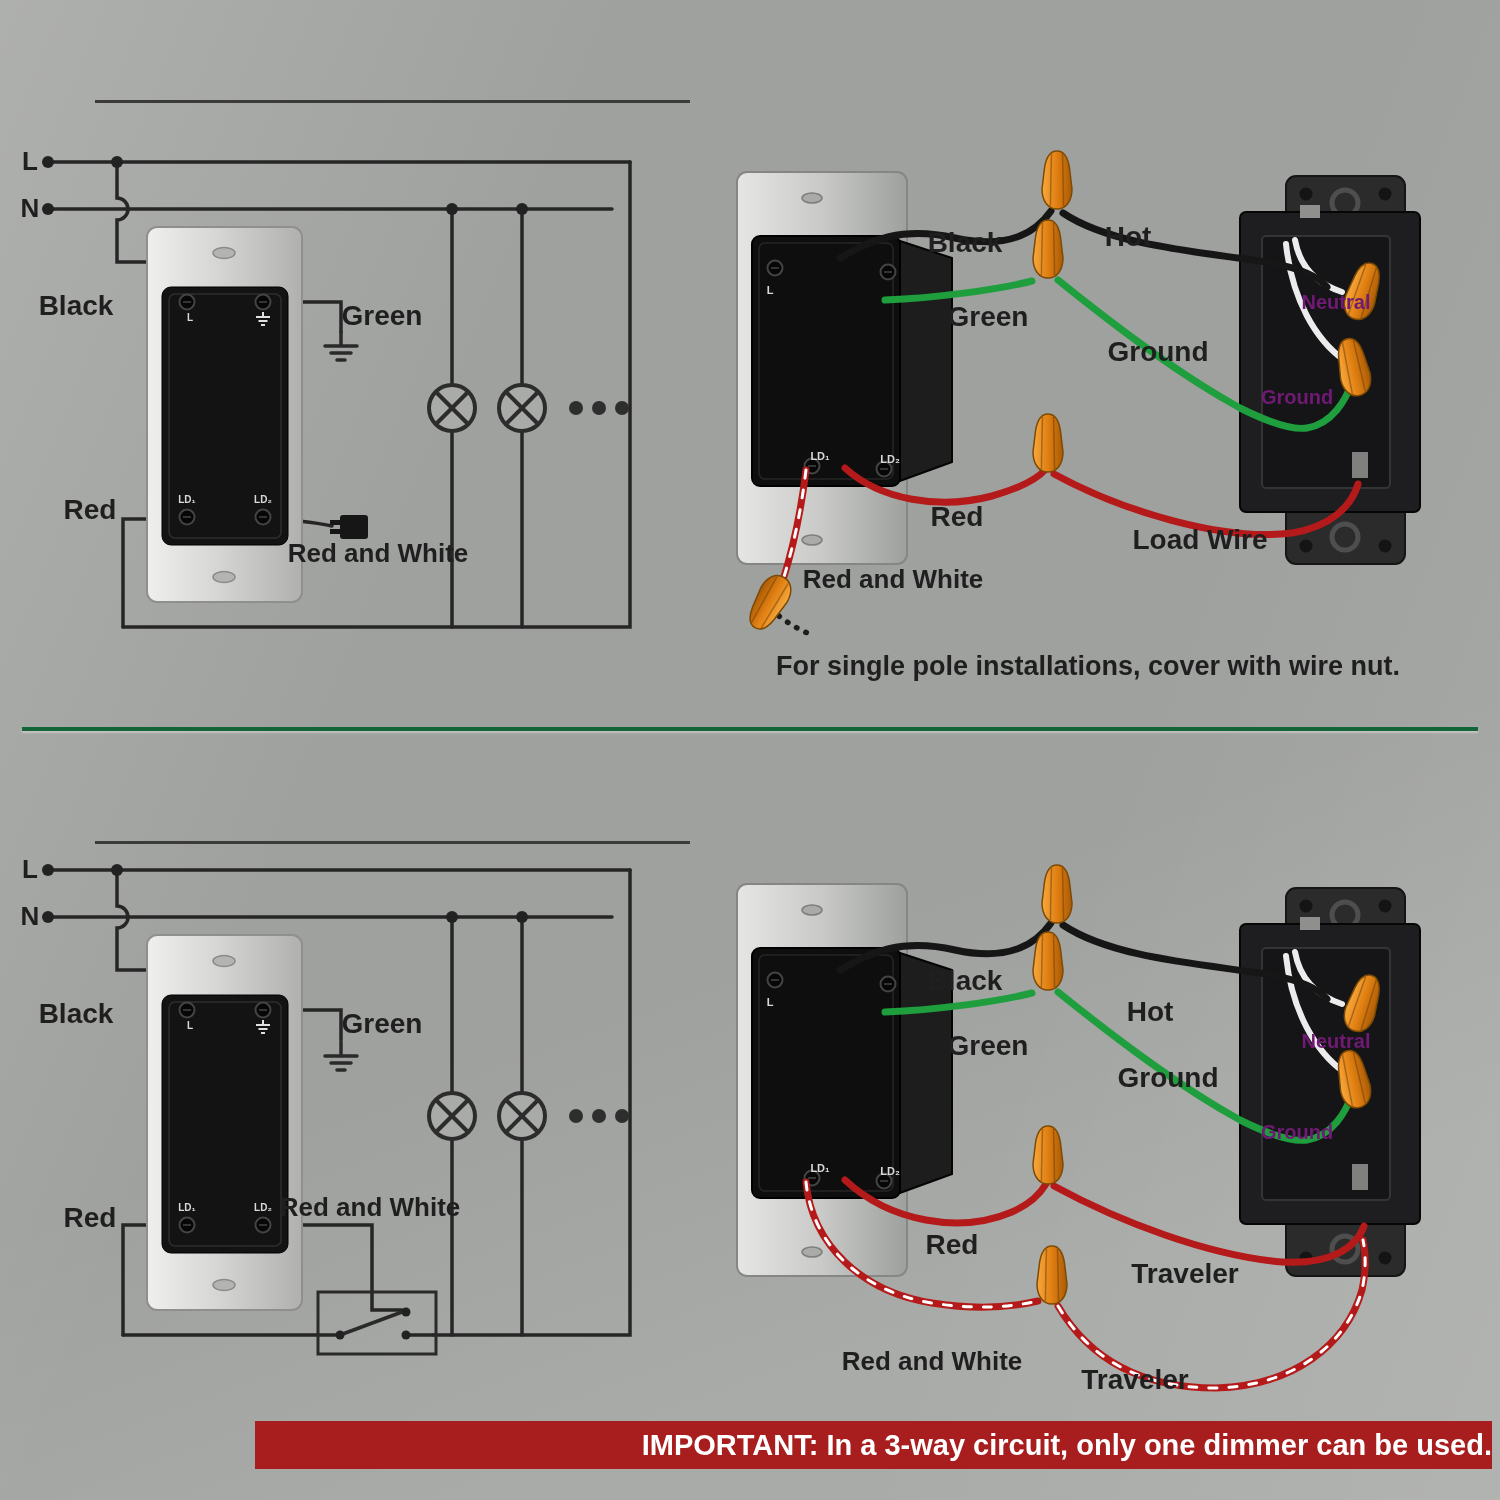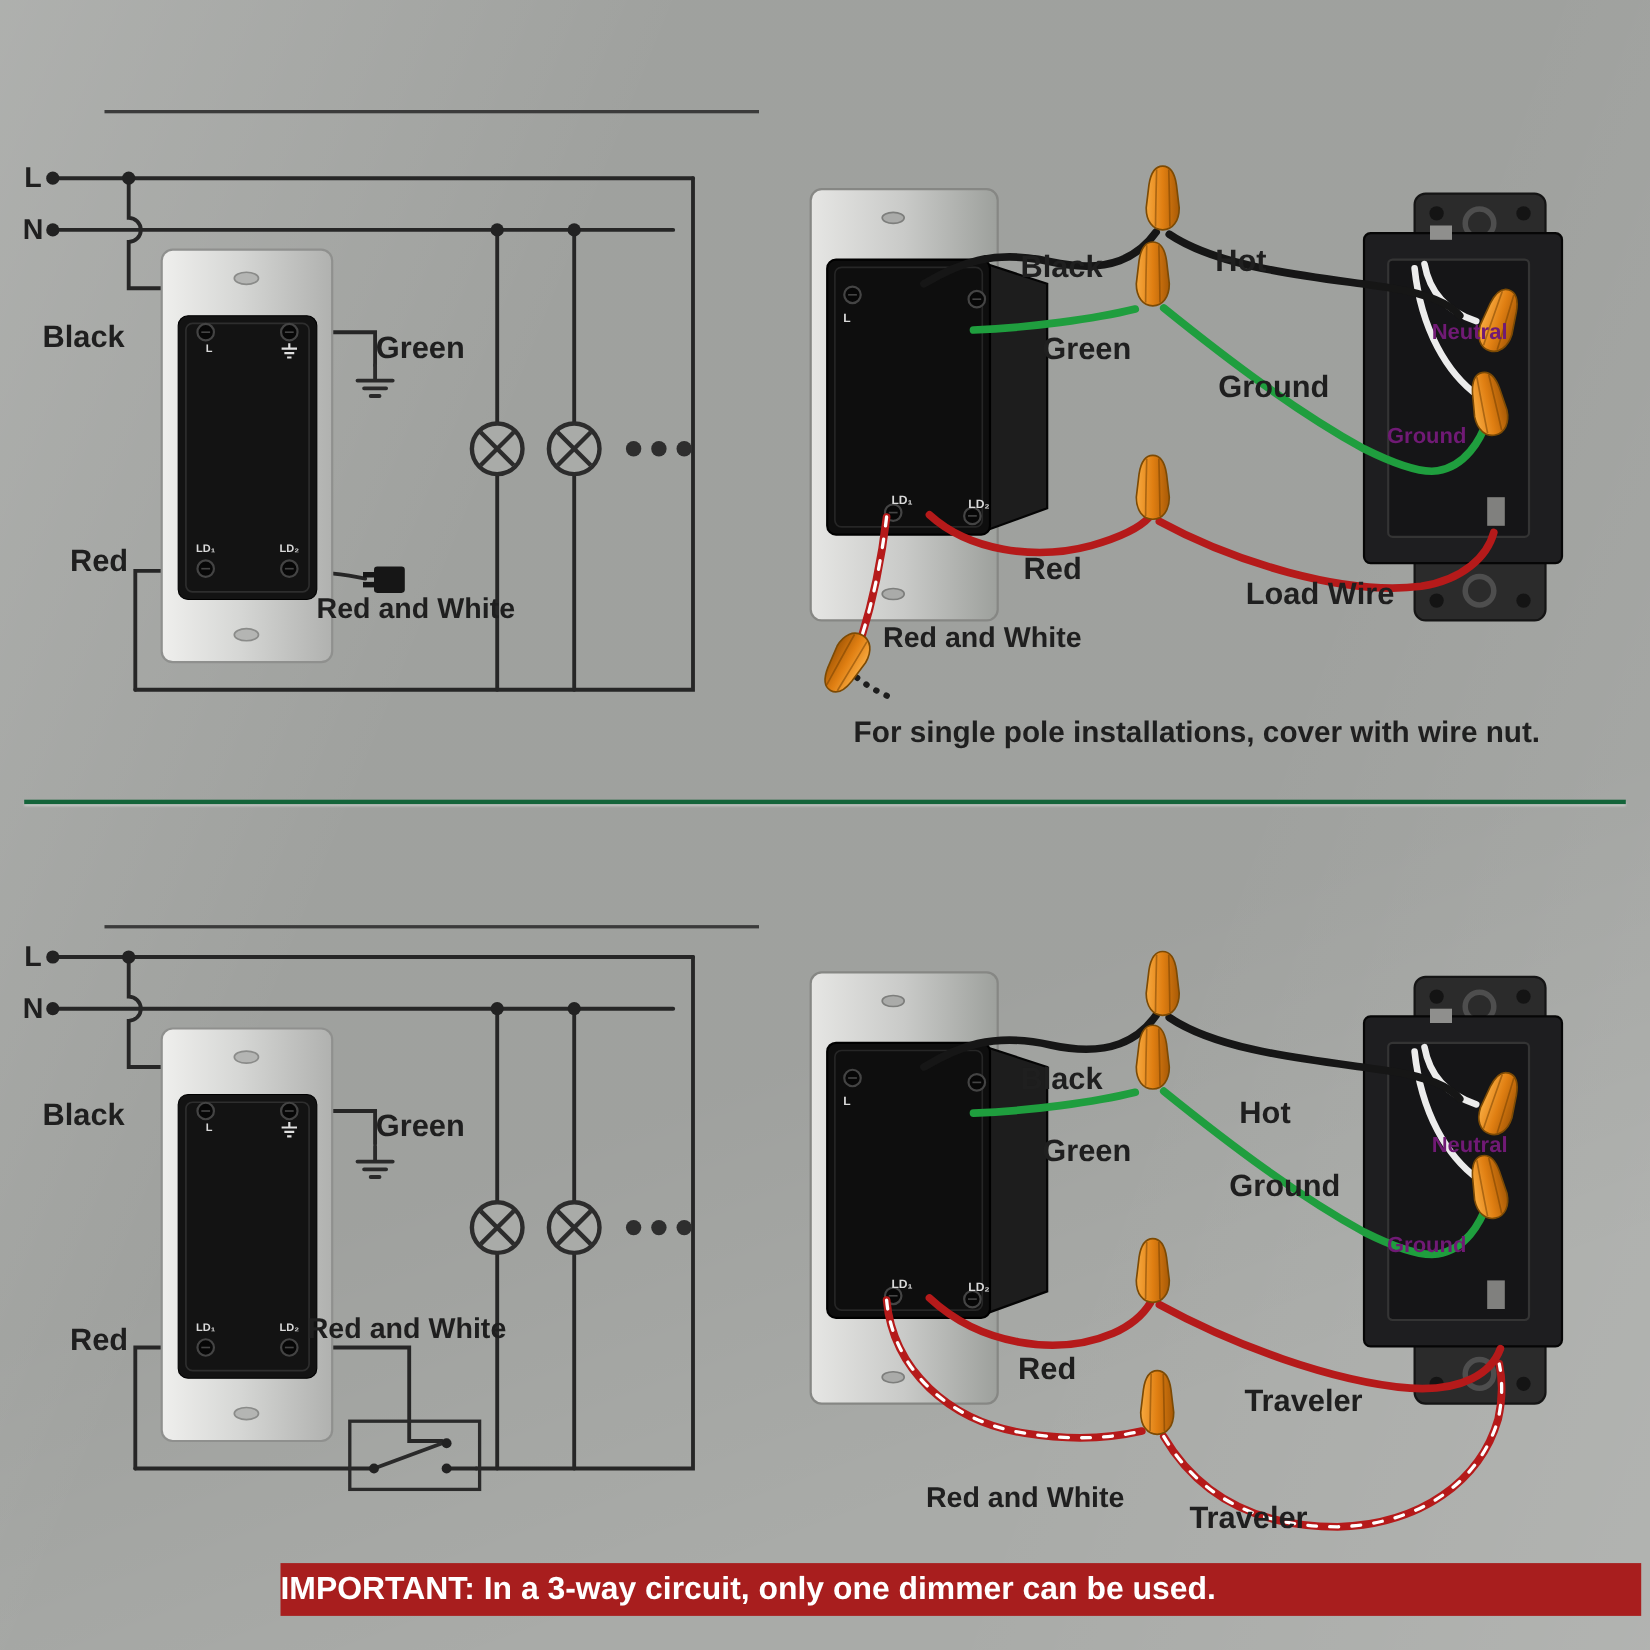--- a/index.html
+++ b/index.html
@@ -11,21 +11,21 @@
       linear-gradient(112deg, rgba(255,255,255,0.16) 0%, rgba(255,255,255,0) 30%),
       linear-gradient(290deg, rgba(255,255,255,0.10) 0%, rgba(255,255,255,0) 32%),
       linear-gradient(160deg, rgba(0,0,0,0.06) 60%, rgba(0,0,0,0) 82%);}
   .art{position:absolute;left:0;top:0;}
   .hdr{position:absolute;display:flex;align-items:center;gap:14px;height:60px;}
   .title{font-size:34px;font-weight:700;color:#2d2d2d;letter-spacing:.5px;white-space:nowrap;}
   .rule{position:absolute;height:3px;background:#3b3b3b;}
   .divider{position:absolute;height:4px;background:var(--divider-green,#14643a);
            box-shadow:0 2px 2px rgba(255,255,255,.35);}
   .banner{position:absolute;left:255px;top:1421px;width:1237px;height:48px;
-          background:var(--banner-red,#a81e1e);display:flex;align-items:center;justify-content:flex-start;
+          background:var(--banner-red,#a81e1e);display:flex;align-items:center;justify-content:flex-end;
           color:#ffffff;font-weight:700;font-size:29px;white-space:nowrap;}
   .lbl{position:absolute;transform:translate(-50%,-50%);font-weight:700;font-size:28px;
        color:#1f1f1f;white-space:nowrap;line-height:1;}
   .lbl.left{transform:translateY(-50%);}
   .s20{font-size:20px}.s22{font-size:26px}.s26{font-size:26px}.s27{font-size:27px}
   .t10{font-size:10px;color:#d9d9d9}.t11{font-size:11px;color:#d9d9d9}
   .white{color:#701a75}
 </style>
 </head>
 <body>

